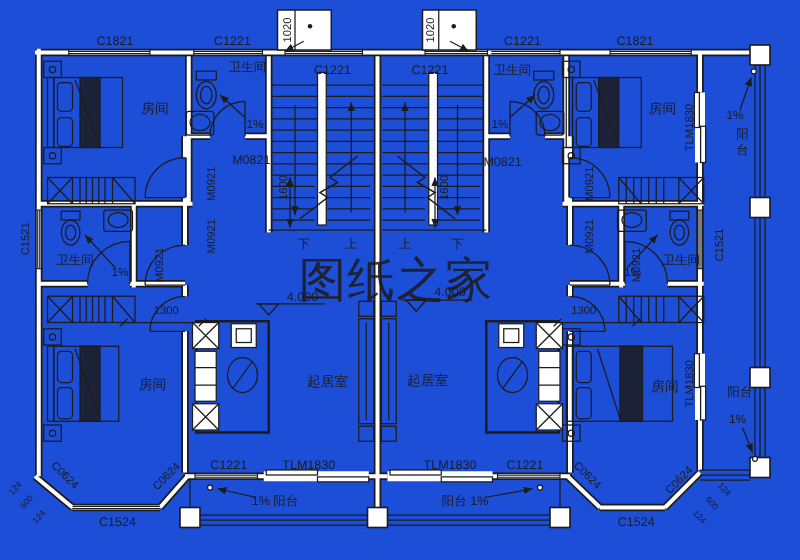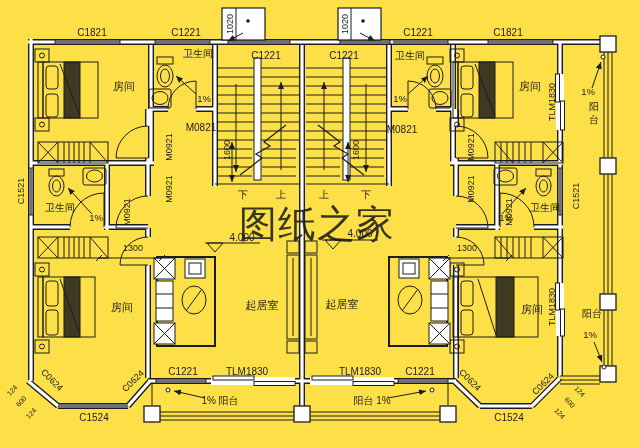--- a/index.html
+++ b/index.html
@@ -1,16 +1,16 @@
 <!DOCTYPE html>
 <html><head>
 <meta charset="utf-8">
 <style>
   html,body{margin:0;padding:0;background:#e8e8e8;}
-  .stage{width:640px;height:448px;background:#fde047;position:relative;overflow:hidden;
+  .stage{width:640px;height:448px;background:#1d4ed8;position:relative;overflow:hidden;
          font-family:"Liberation Sans", sans-serif;}
   svg{position:absolute;left:0;top:0;}
   text{fill:#1c1c1c;font-family:"Liberation Sans", sans-serif;}
   .code{font-size:10px;}
   .code9{font-size:9px;}
   .cjk{font-size:11px;}
   .cjk10{font-size:10px;}
   .tiny{font-size:7px;}
   .pct{font-size:9.5px;}
   .wm{font-size:38px;letter-spacing:1px;opacity:.88;font-weight:500;}

